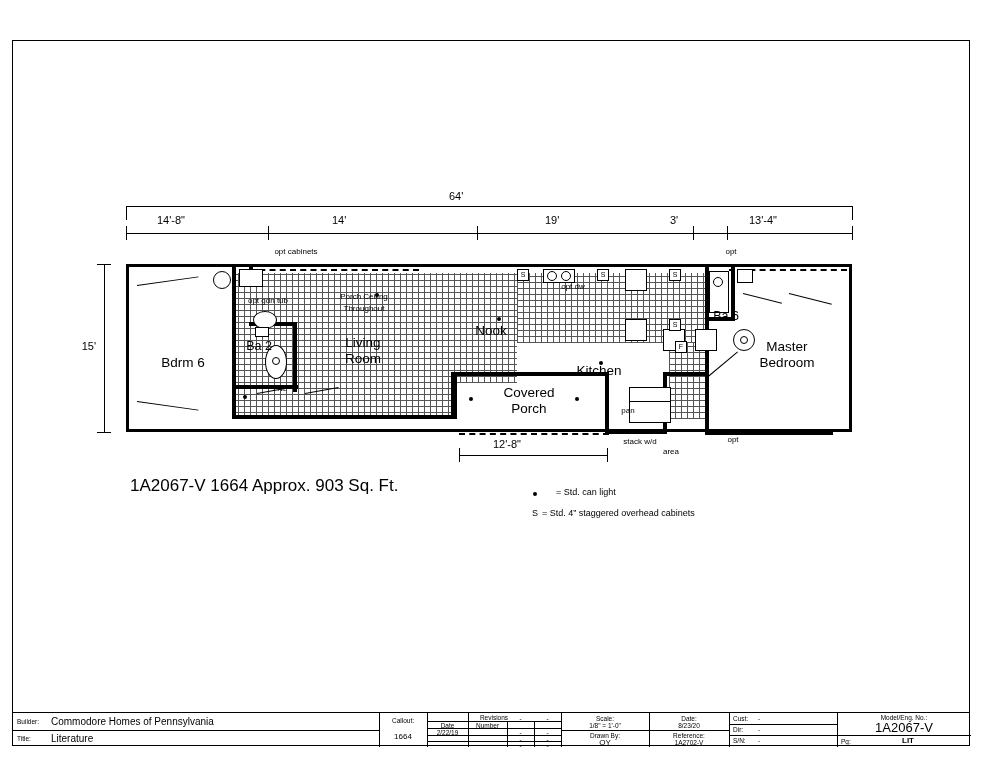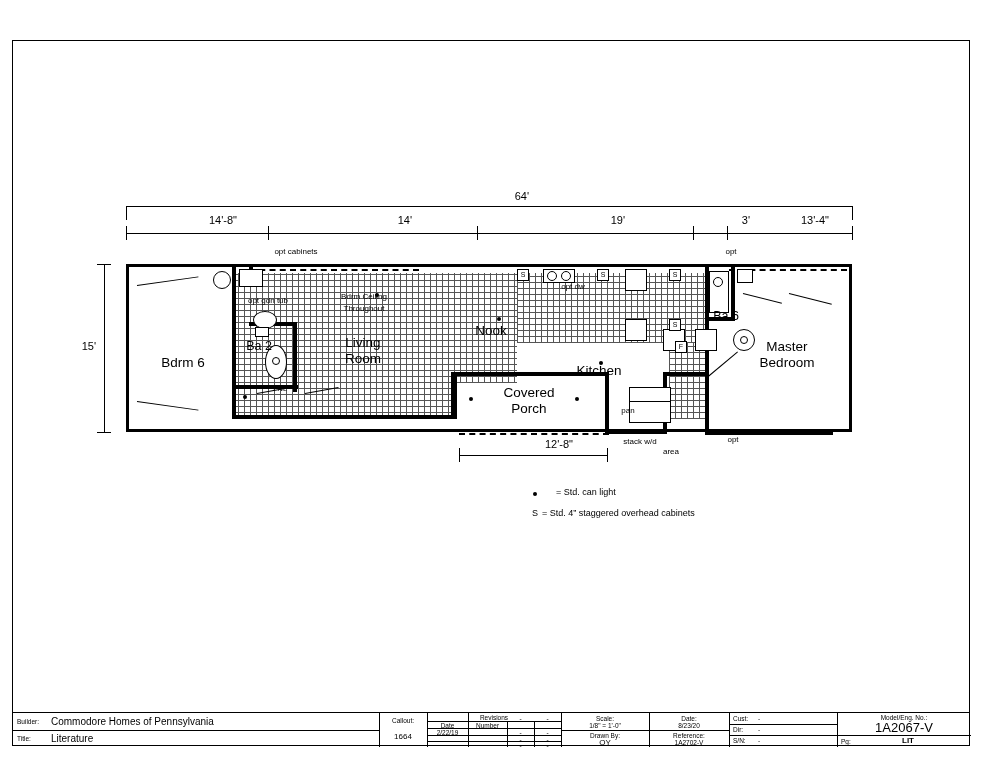--- a/index.html
+++ b/index.html
@@ -37,21 +37,21 @@
     height: 0;
   }
   .vtick {
     position: absolute;
     width: 0;
     border-left: 1px solid #000;
   }
   .dimtext {
     position: absolute;
     font-size: 11px;
-    text-align: right;
+    text-align: left;
     white-space: nowrap;
   }
 
   
   #plan {
     position: absolute;
     left: 126px;
     top: 264px;
     width: 726px;
     height: 168px;
@@ -312,41 +312,42 @@
     <div class="room-label big" style="left:196px; top:68px; width:76px;">Living</div>
     <div class="room-label big" style="left:196px; top:84px; width:76px;">Room</div>
     <div class="room-label big" style="left:322px; top:56px; width:80px;">Nook</div>
     <div class="room-label big" style="left:430px; top:68px; width:80px;margin-top:28px;">Kitchen</div>
     <div class="room-label" style="left:570px; top:42px; width:54px;">Ba 6</div>
     <div class="room-label big" style="left:610px; top:72px; width:96px;">Master</div>
     <div class="room-label big" style="left:610px; top:88px; width:96px;">Bedroom</div>
     <div class="room-label big" style="left:348px; top:118px; width:104px;text-align:center;">Covered</div>
     <div class="room-label big" style="left:348px; top:134px; width:104px;">Porch</div>
 
-    <div class="tiny" style="left:190px; top:26px; width:90px;">Bdrm Ceiling</div>
+    <div class="tiny" style="left:190px; top:26px; width:90px;">Porch Ceiling</div>
     <div class="tiny" style="left:190px; top:38px; width:90px;">Throughout</div>
     <div class="tiny" style="left:106px; top:30px; width:66px;">opt gdn tub</div>
     <div class="tiny7" style="left:136px; top:118px; width:30px;">PNL</div>
     <div class="tiny" style="left:484px; top:140px; width:30px;">pan</div>
     <div class="tiny" style="left:424px; top:16px; width:40px;">opt dw</div>
   </div>
 
   <div class="tiny" style="left:256px; top:248px; width:80px;">opt cabinets</div>
   <div class="tiny" style="left:716px; top:248px; width:30px;">opt</div>
   <div class="tiny" style="left:613px; top:438px; width:54px;">stack w/d</div>
   <div class="tiny" style="left:644px; top:448px; width:54px;">area</div>
   <div class="tiny" style="left:718px; top:436px; width:30px;">opt</div>
 
   <div>
     <div class="dimline" style="left:459px; top:455px; width:148px;"></div>
     <div class="vtick" style="left:459px; top:448px; height:14px;"></div>
     <div class="vtick" style="left:607px; top:448px; height:14px;"></div>
     <div class="dimtext" style="left:493px; top:438px; width:80px;">12'-8"</div>
   </div>
 
+  <div id="caption">1A2067-V 1664  Approx. 903 Sq. Ft.</div>
 
   <div>
     <div class="dot" style="left:533px; top:492px;"></div>
     <div class="legend" style="left:556px; top:487px;">= Std. can light</div>
     <div class="legend" style="left:532px; top:508px; font-weight:normal;">S</div>
     <div class="legend" style="left:542px; top:508px;">= Std. 4” staggered overhead cabinets</div>
   </div>
 
   <div id="titleblock">
 

